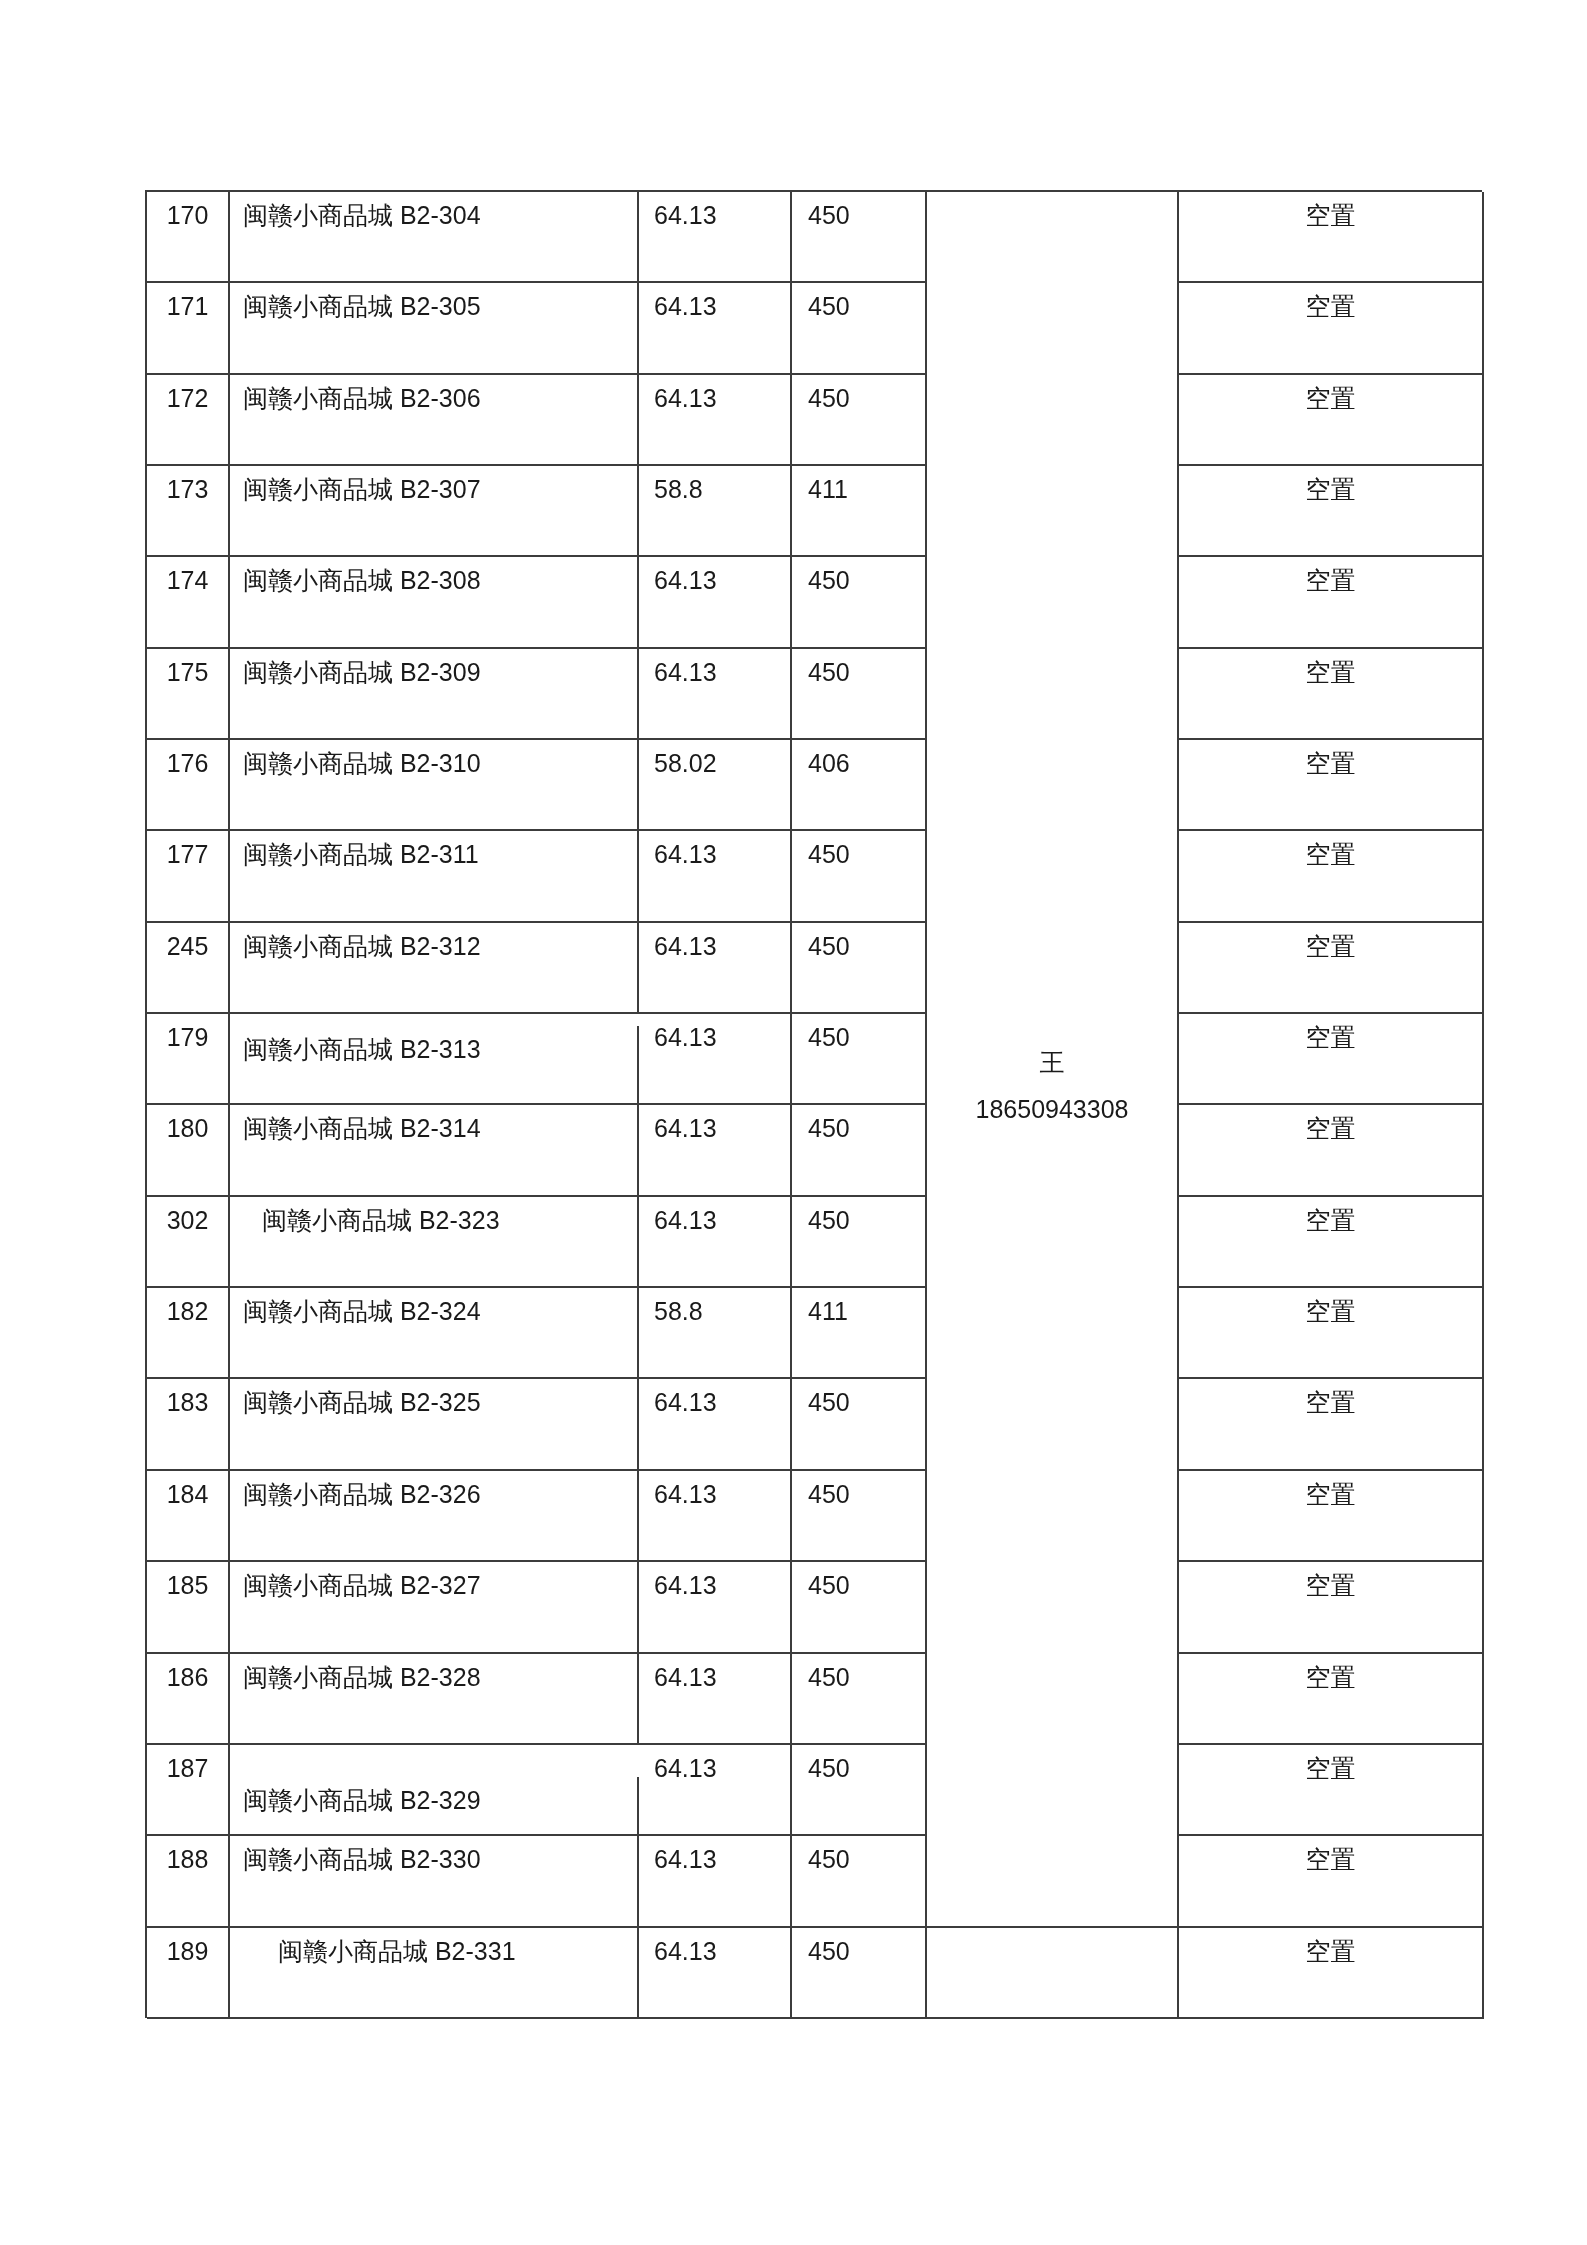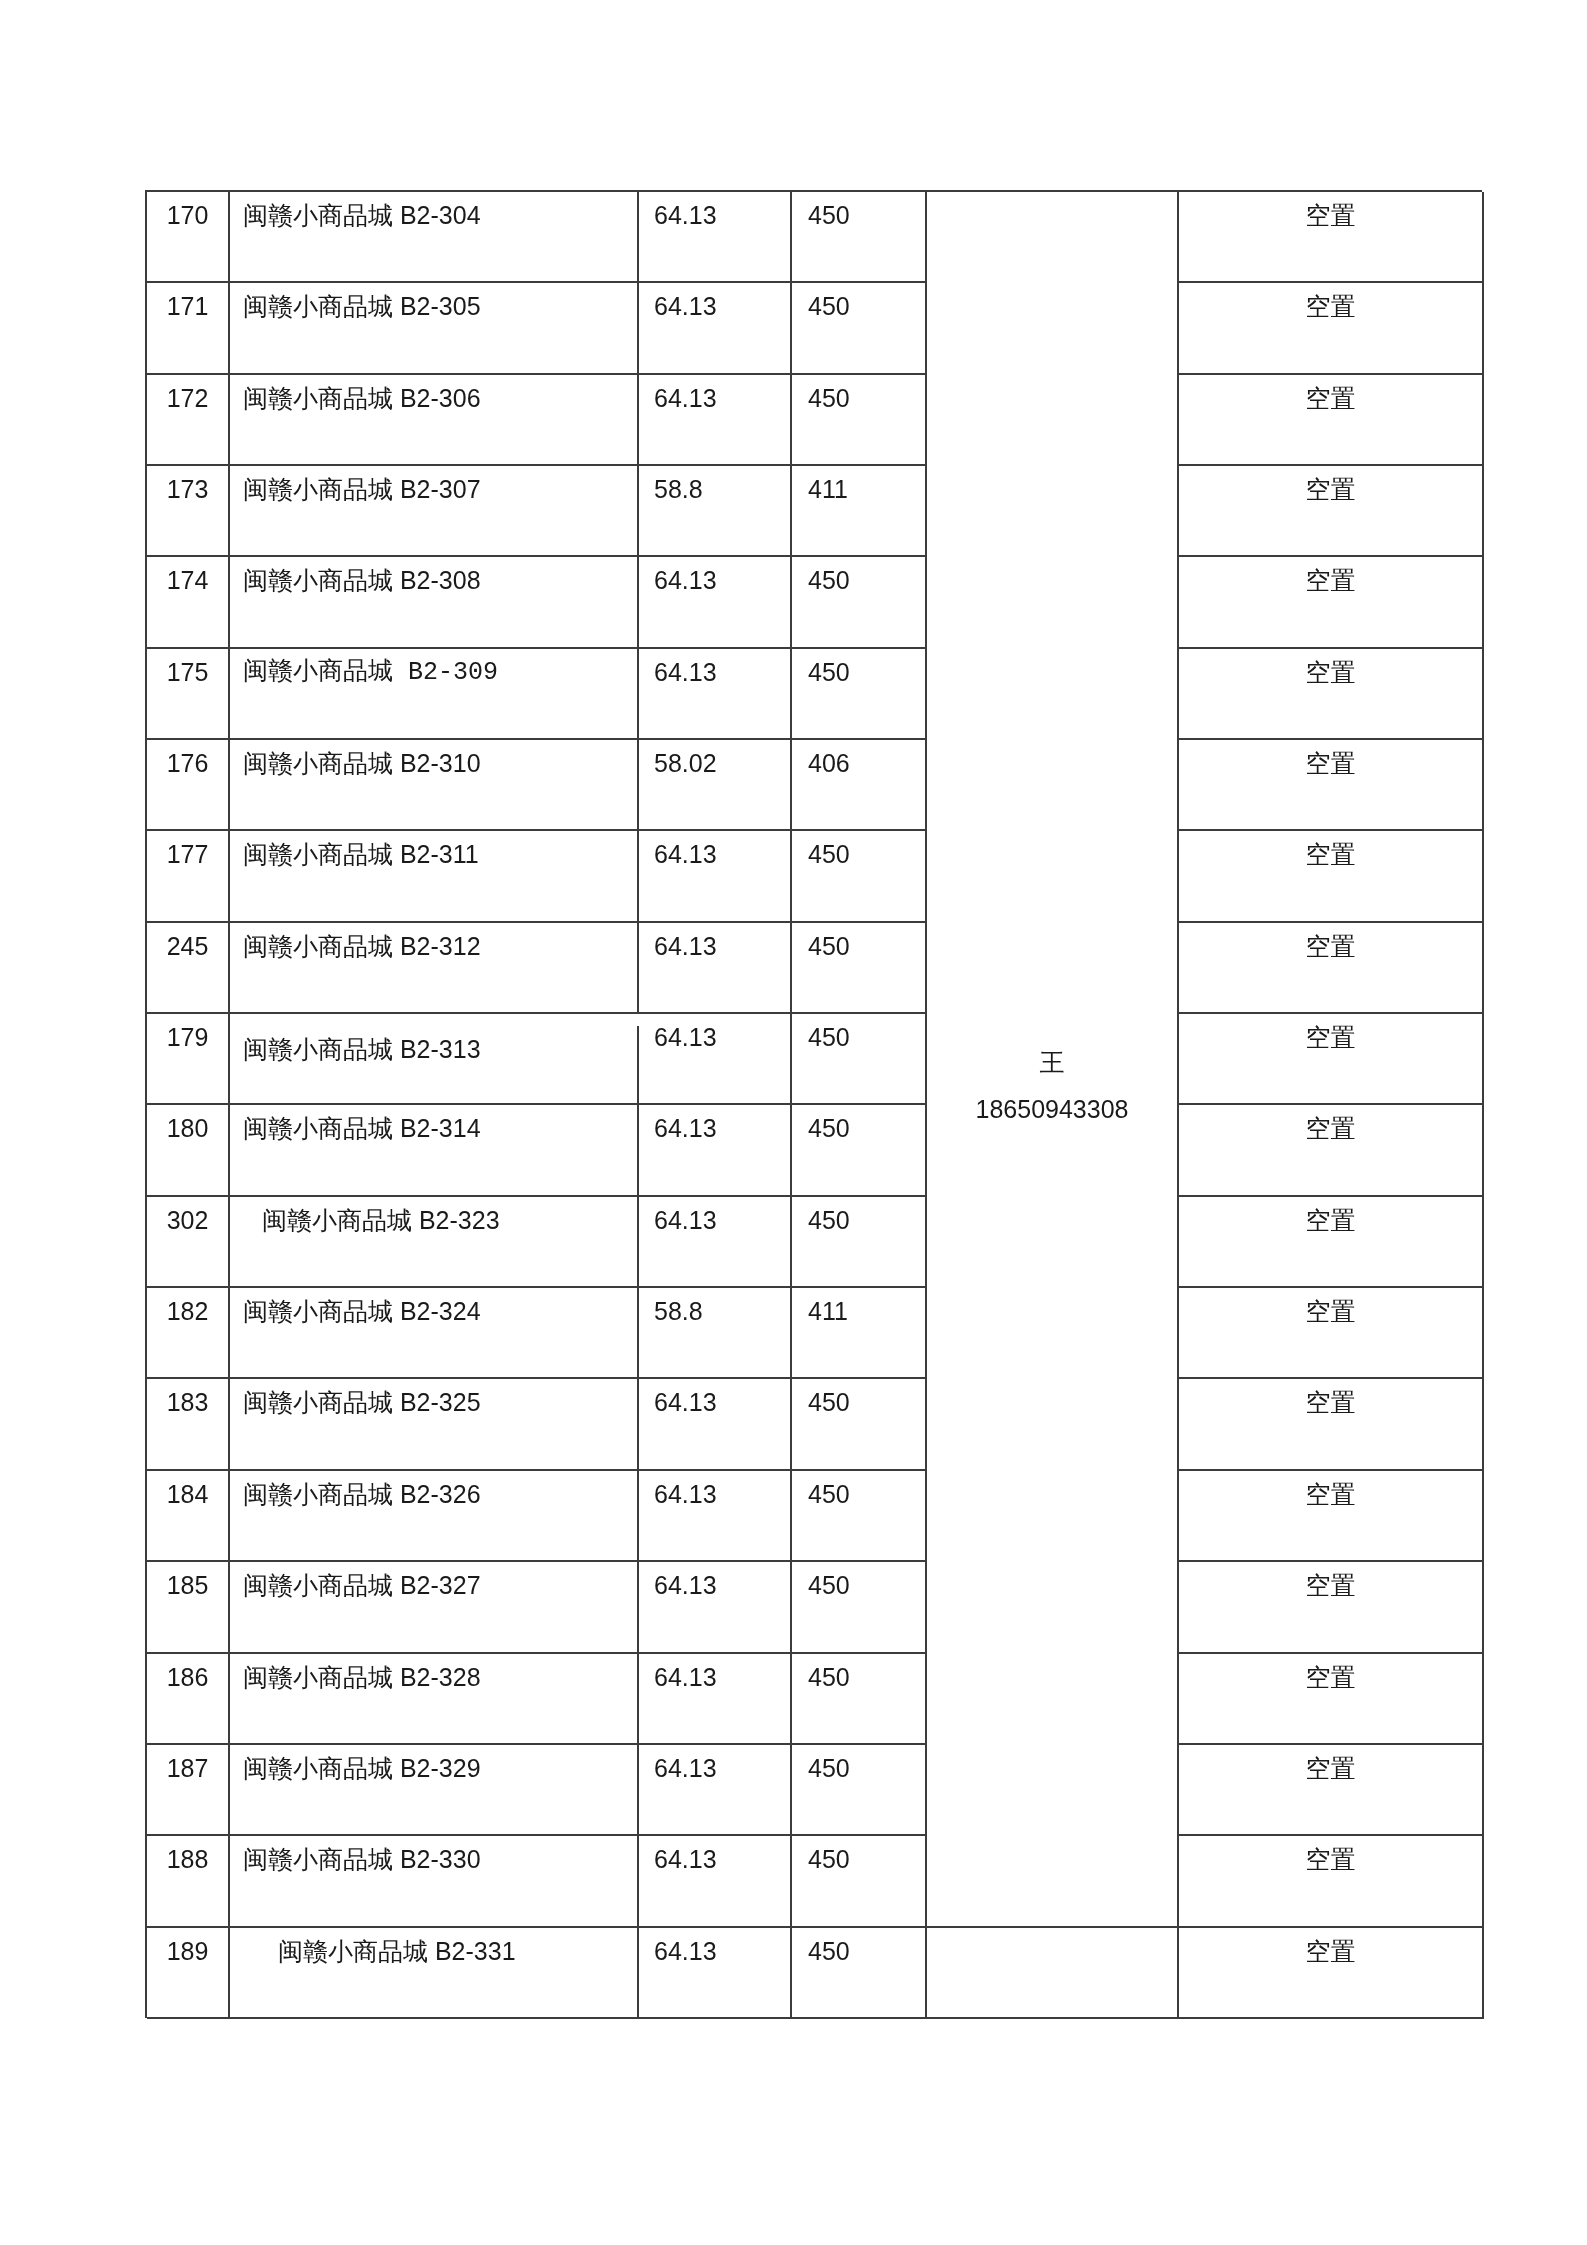--- a/index.html
+++ b/index.html
@@ -81,21 +81,21 @@
   <div class="cell c-price" style="grid-row: 4;">411</div>
   <div class="cell c-status" style="grid-row: 4;">空置</div>
 
   <div class="cell c-no" style="grid-row: 5;">174</div>
   <div class="cell c-name" style="grid-row: 5;">闽赣小商品城 B2-308</div>
   <div class="cell c-area" style="grid-row: 5;">64.13</div>
   <div class="cell c-price" style="grid-row: 5;">450</div>
   <div class="cell c-status" style="grid-row: 5;">空置</div>
 
   <div class="cell c-no" style="grid-row: 6;">175</div>
-  <div class="cell c-name" style="grid-row: 6; font-family: Liberation Mono, monospace;">闽赣小商品城 B2-309</div>
+  <div class="cell c-name" style="grid-row: 6;">闽赣小商品城 B2-309</div>
   <div class="cell c-area" style="grid-row: 6;">64.13</div>
   <div class="cell c-price" style="grid-row: 6;">450</div>
   <div class="cell c-status" style="grid-row: 6;">空置</div>
 
   <div class="cell c-no" style="grid-row: 7;">176</div>
   <div class="cell c-name" style="grid-row: 7;">闽赣小商品城 B2-310</div>
   <div class="cell c-area" style="grid-row: 7;">58.02</div>
   <div class="cell c-price" style="grid-row: 7;">406</div>
   <div class="cell c-status" style="grid-row: 7;">空置</div>
 
@@ -153,21 +153,21 @@
   <div class="cell c-price" style="grid-row: 16;">450</div>
   <div class="cell c-status" style="grid-row: 16;">空置</div>
 
   <div class="cell c-no" style="grid-row: 17;">186</div>
   <div class="cell c-name" style="grid-row: 17;">闽赣小商品城 B2-328</div>
   <div class="cell c-area" style="grid-row: 17;">64.13</div>
   <div class="cell c-price" style="grid-row: 17;">450</div>
   <div class="cell c-status" style="grid-row: 17;">空置</div>
 
   <div class="cell c-no" style="grid-row: 18;">187</div>
-  <div class="cell c-name" style="grid-row: 18;">闽赣小商品城 B2-329</div>
+  <div class="cell c-name" style="grid-row: 18; margin-top: 32px;">闽赣小商品城 B2-329</div>
   <div class="cell c-area" style="grid-row: 18;">64.13</div>
   <div class="cell c-price" style="grid-row: 18;">450</div>
   <div class="cell c-status" style="grid-row: 18;">空置</div>
 
   <div class="cell c-no" style="grid-row: 19;">188</div>
   <div class="cell c-name" style="grid-row: 19;">闽赣小商品城 B2-330</div>
   <div class="cell c-area" style="grid-row: 19;">64.13</div>
   <div class="cell c-price" style="grid-row: 19;">450</div>
   <div class="cell c-status" style="grid-row: 19;">空置</div>
 

